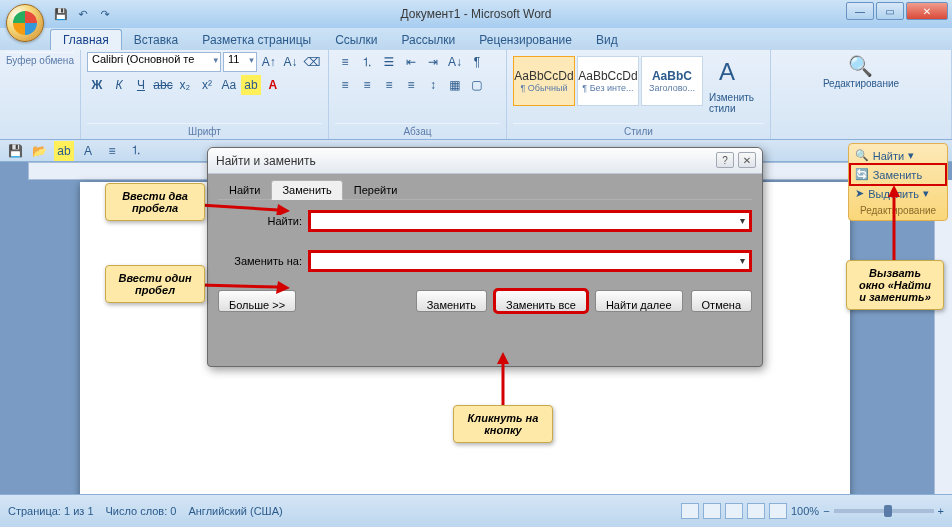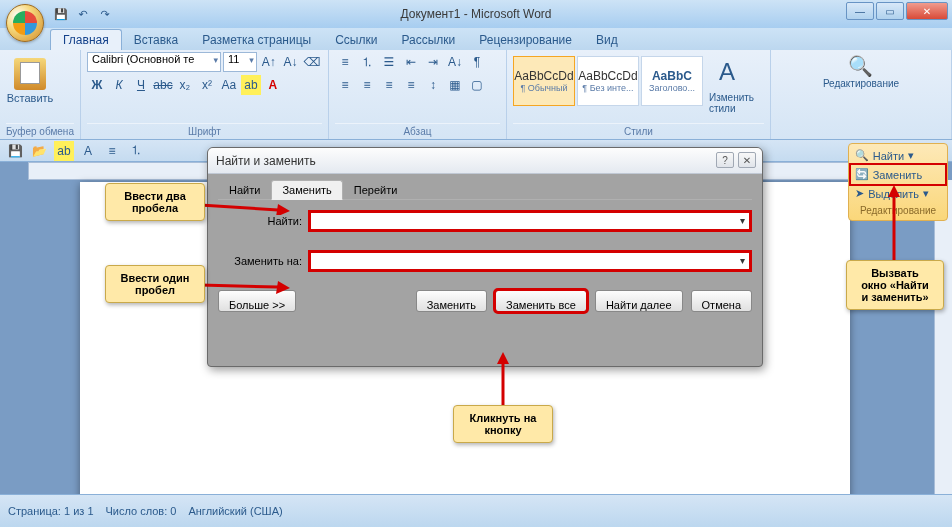--- a/index.html
+++ b/index.html
@@ -65,21 +65,21 @@
 .dlg-row { display:flex; align-items:center; margin-bottom:18px; }
 .dlg-label { width:90px; text-align:right; font-size:11px; padding-right:6px; }
 .dlg-field { flex:1; height:22px; border:3px solid #d40000; background:#fff; position:relative; }
 .dlg-field::after { content:"▾"; position:absolute; right:4px; top:2px; font-size:10px; color:#333; }
 .dlg-buttons { display:flex; gap:8px; justify-content:flex-start; margin-top:16px; }
 .dlg-btn { height:22px; padding:8px 10px; font-size:11px; border:1px solid #888; background:linear-gradient(#fdfdfd,#e0e0e0); border-radius:3px; }
 .dlg-btn.hl { outline:3px solid #d40000; outline-offset:-1px; }
 .spacer { flex:1; }
 
 
-.callout { position:absolute; background:#ffe9a8; border:1px solid #c9a94a; border-radius:4px; padding:6px 10px; font-size:11px; font-weight:bold; text-align:center; box-shadow:1px 2px 4px rgba(0,0,0,.3); z-index:60; }
+.callout { position:absolute; background:#ffe9a8; border:1px solid #c9a94a; border-radius:4px; padding:6px 10px; font-size:11px; font-weight:bold; text-align:center; box-shadow:1px 2px 4px rgba(0,0,0,.3); z-index:60;font-style:italic; }
 .arrow { position:absolute; z-index:55; }
 
 
 .edit-panel { position:absolute; right:4px; top:143px; width:100px; background:linear-gradient(#fde9b8,#fad77a); border:1px solid #e0b050; border-radius:4px; padding:2px; z-index:40; font-size:11px; }
 .edit-panel .edit-item { padding:3px 4px; }
 .edit-panel .hl { outline:2px solid #d40000; }
 .edit-panel-label { font-size:10px; color:#8a6a2a; text-align:center; padding:2px 0; }
 
 
 .statusbar { position:absolute; bottom:0; left:0; right:0; height:33px; background:linear-gradient(#d5e5f5,#bcd7ef); border-top:1px solid #8ab0d8; display:flex; align-items:center; font-size:11px; color:#2b5a8c; padding:0 8px; gap:12px; }
@@ -111,26 +111,20 @@
   <div class="ribbon-tab">Вставка</div>
   <div class="ribbon-tab">Разметка страницы</div>
   <div class="ribbon-tab">Ссылки</div>
   <div class="ribbon-tab">Рассылки</div>
   <div class="ribbon-tab">Рецензирование</div>
   <div class="ribbon-tab">Вид</div>
 </div>
 
 <div class="ribbon">
   <div class="group">
-    <div class="group-body">
-      <div class="big-btn">
-        <div class="icon paste-icon"></div>
-        <span>Вставить</span>
-      </div>
-    </div>
     <div class="group-label">Буфер обмена</div>
   </div>
 
   <div class="group" style="width:248px">
     <div style="flex:1">
       <div class="font-row">
         <div class="combo" style="width:136px">Calibri (Основной те</div>
         <div class="combo" style="width:34px">11</div>
         <div class="tb-btn">A↑</div>
         <div class="tb-btn">A↓</div>
@@ -300,13 +294,24 @@
   </svg>
 <svg class="arrow" style="right:50px;top:185px" width="16" height="76">
     <line x1="8" y1="76" x2="8" y2="10" stroke="#d40000" stroke-width="3"></line>
     <polygon points="2,12 8,0 14,12" fill="#d40000"></polygon>
   </svg>
 
 <div class="statusbar">
   <span>Страница: 1 из 1</span>
   <span>Число слов: 0</span>
   <span>Английский (США)</span>
+  <div class="status-right">
+    <div class="view-btn"></div>
+    <div class="view-btn"></div>
+    <div class="view-btn"></div>
+    <div class="view-btn"></div>
+    <div class="view-btn"></div>
+    <span>100%</span>
+    <span>−</span>
+    <div class="zoom-slider"></div>
+    <span>+</span>
+  </div>
 </div>
 
 </body></html>

